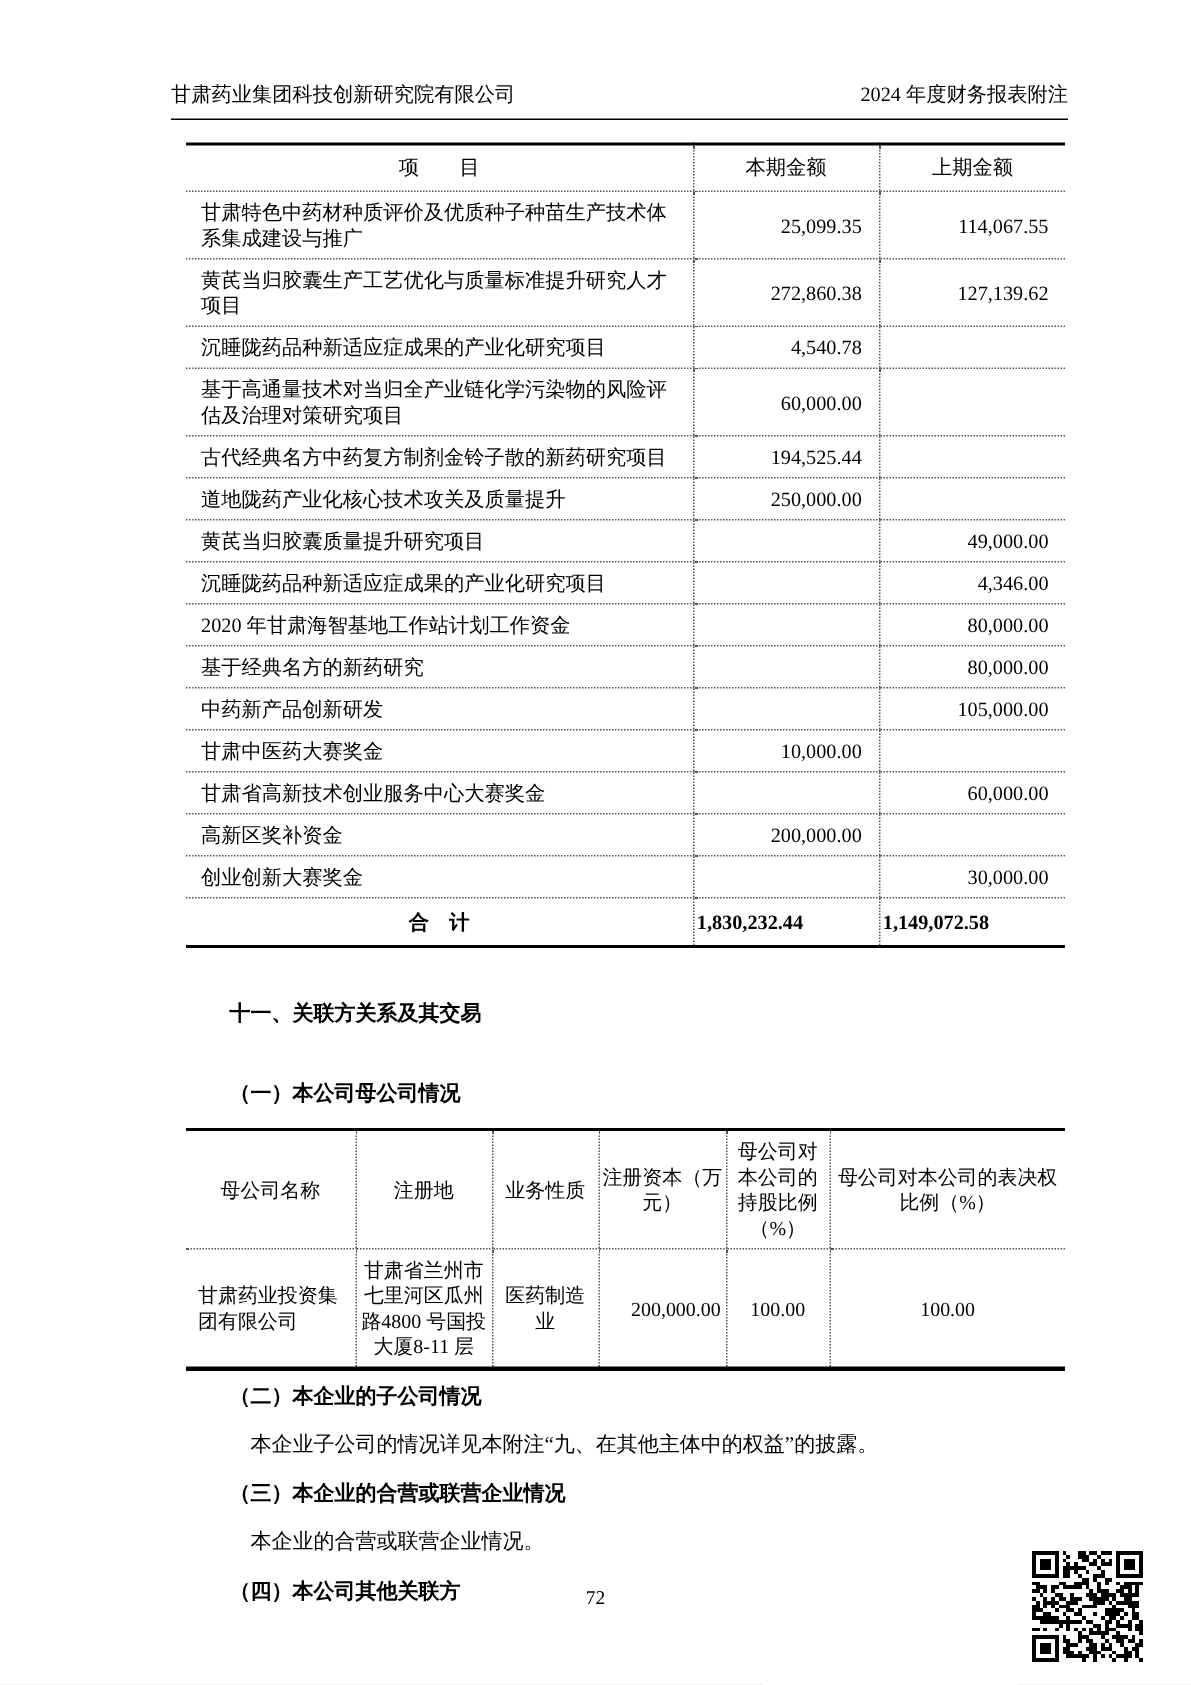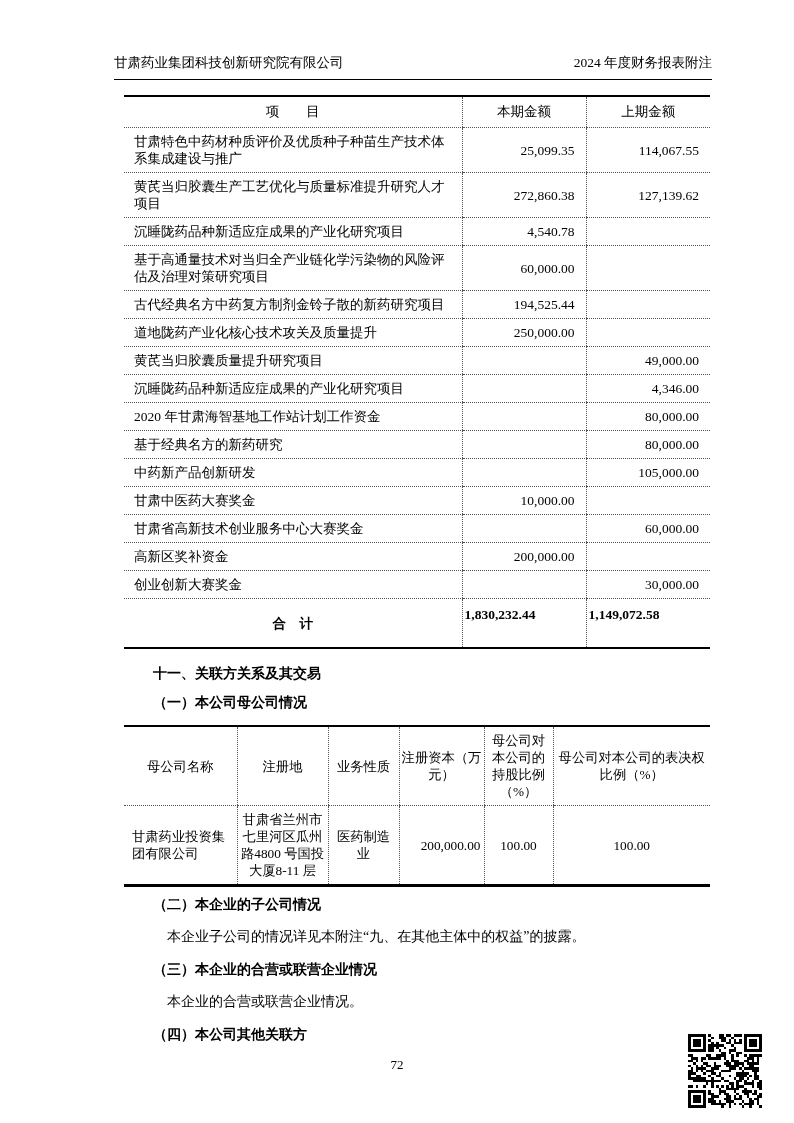--- a/index.html
+++ b/index.html
@@ -18,27 +18,27 @@
     border-top:2.5px solid #000;border-bottom:2.5px solid #000;font-size:13.5px;
   }
   table.grants th{
     font-weight:normal;text-align:center;padding:7px 2px;
     border-bottom:1px dotted #555;line-height:16px;
   }
   table.grants td{border-bottom:1px dotted #555;line-height:17px;vertical-align:middle;}
   table.grants .c-item{text-align:left;padding:5px 6px 5px 10px;}
   table.grants .c-amt{text-align:right;padding:5px 11px 5px 2px;}
   table.grants .vline{border-left:1px dotted #555;}
-  table.grants tfoot td{font-weight:bold;border-bottom:none;padding:7px 11px 24px 2px;}
+  table.grants tfoot td{font-weight:bold;border-bottom:none;padding:7px 11px 7px 2px;}
   table.grants tfoot td.total-label{text-align:center;padding:7px 2px;}
 
   
   .sec-h{font-size:14px;font-weight:bold;margin:0 0 0 39px;line-height:18px;}
-  .h-11{margin-top:16px;}
-  .h-11-1{margin-top:11px;}
+  .h-11{margin-top:36px;}
+  .h-11-1{margin-top:35px;}
   .h-after-table{margin-top:9px;}
   .body-p{font-size:14px;margin:14px 0 0 53px;line-height:18px;}
   .h-mid{margin-top:15px;}
 
   
   table.parent{
     margin:13px 0 0 10px;border-collapse:collapse;width:586px;table-layout:fixed;
     border-top:2.5px solid #000;border-bottom:3px solid #000;font-size:13.3px;
   }
   table.parent th{

